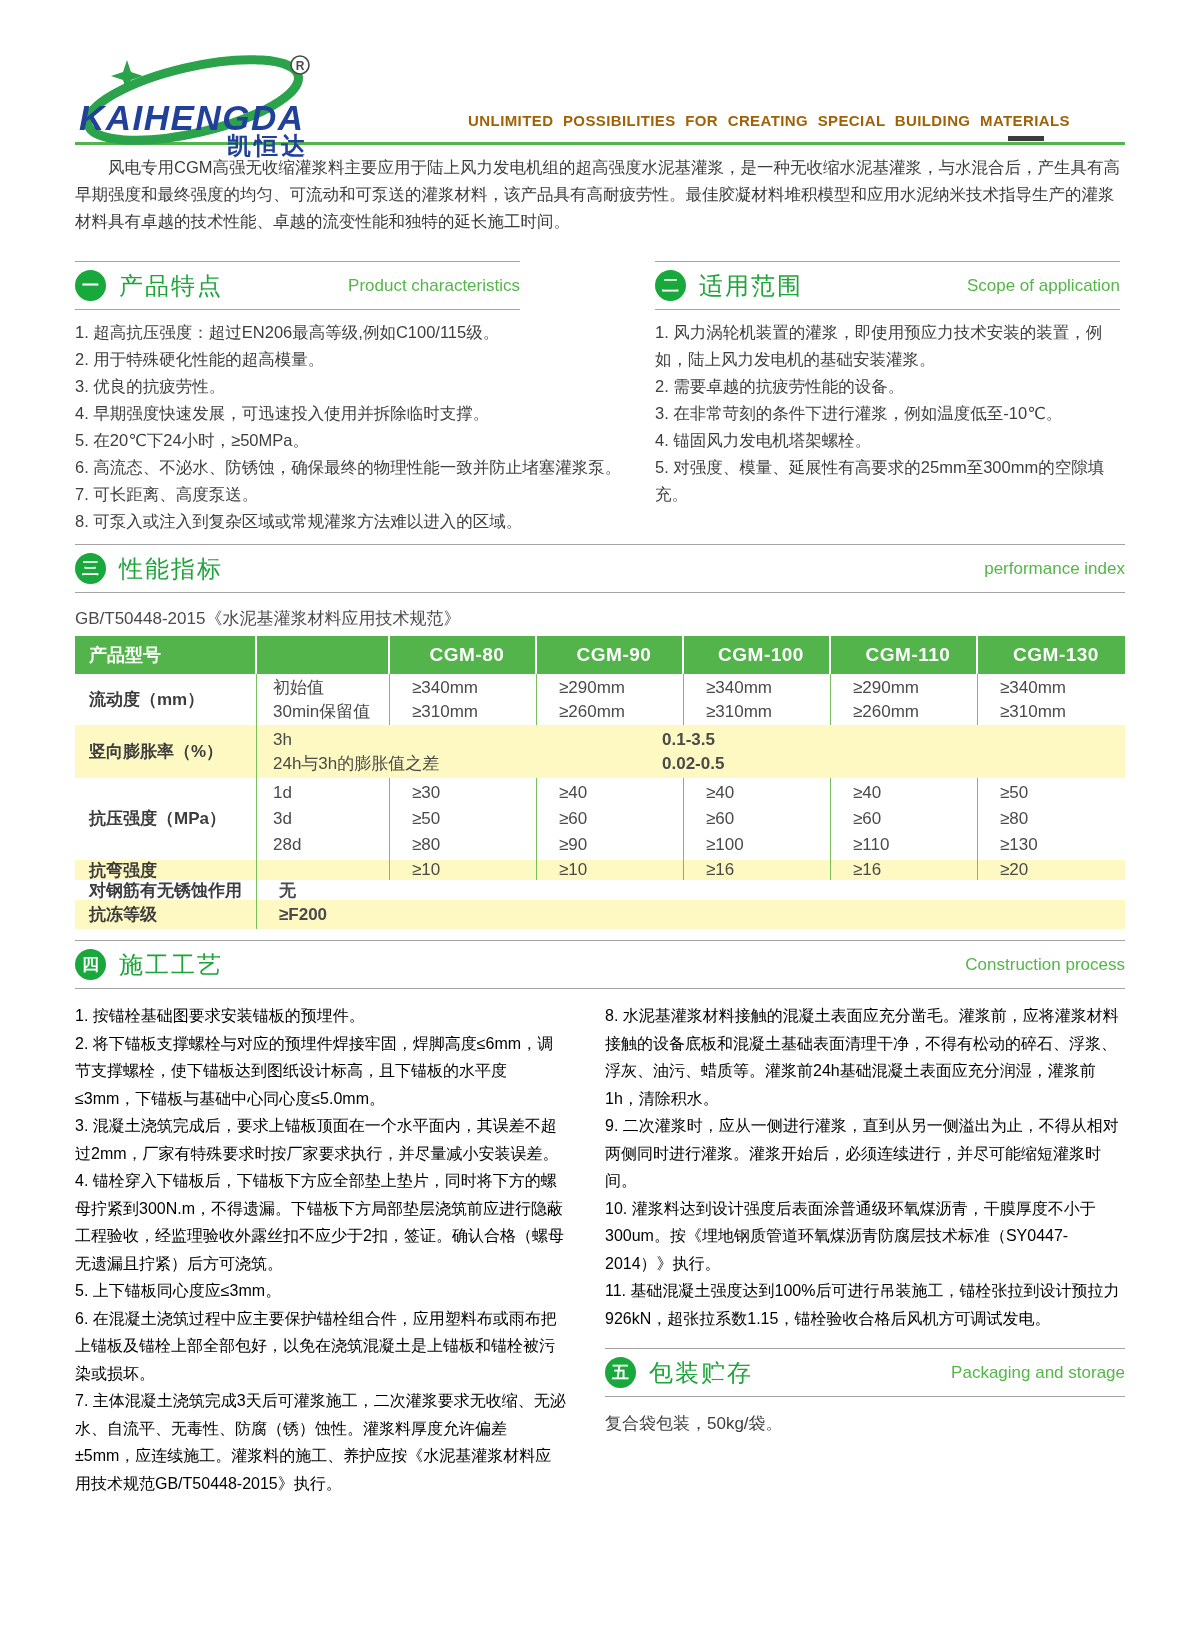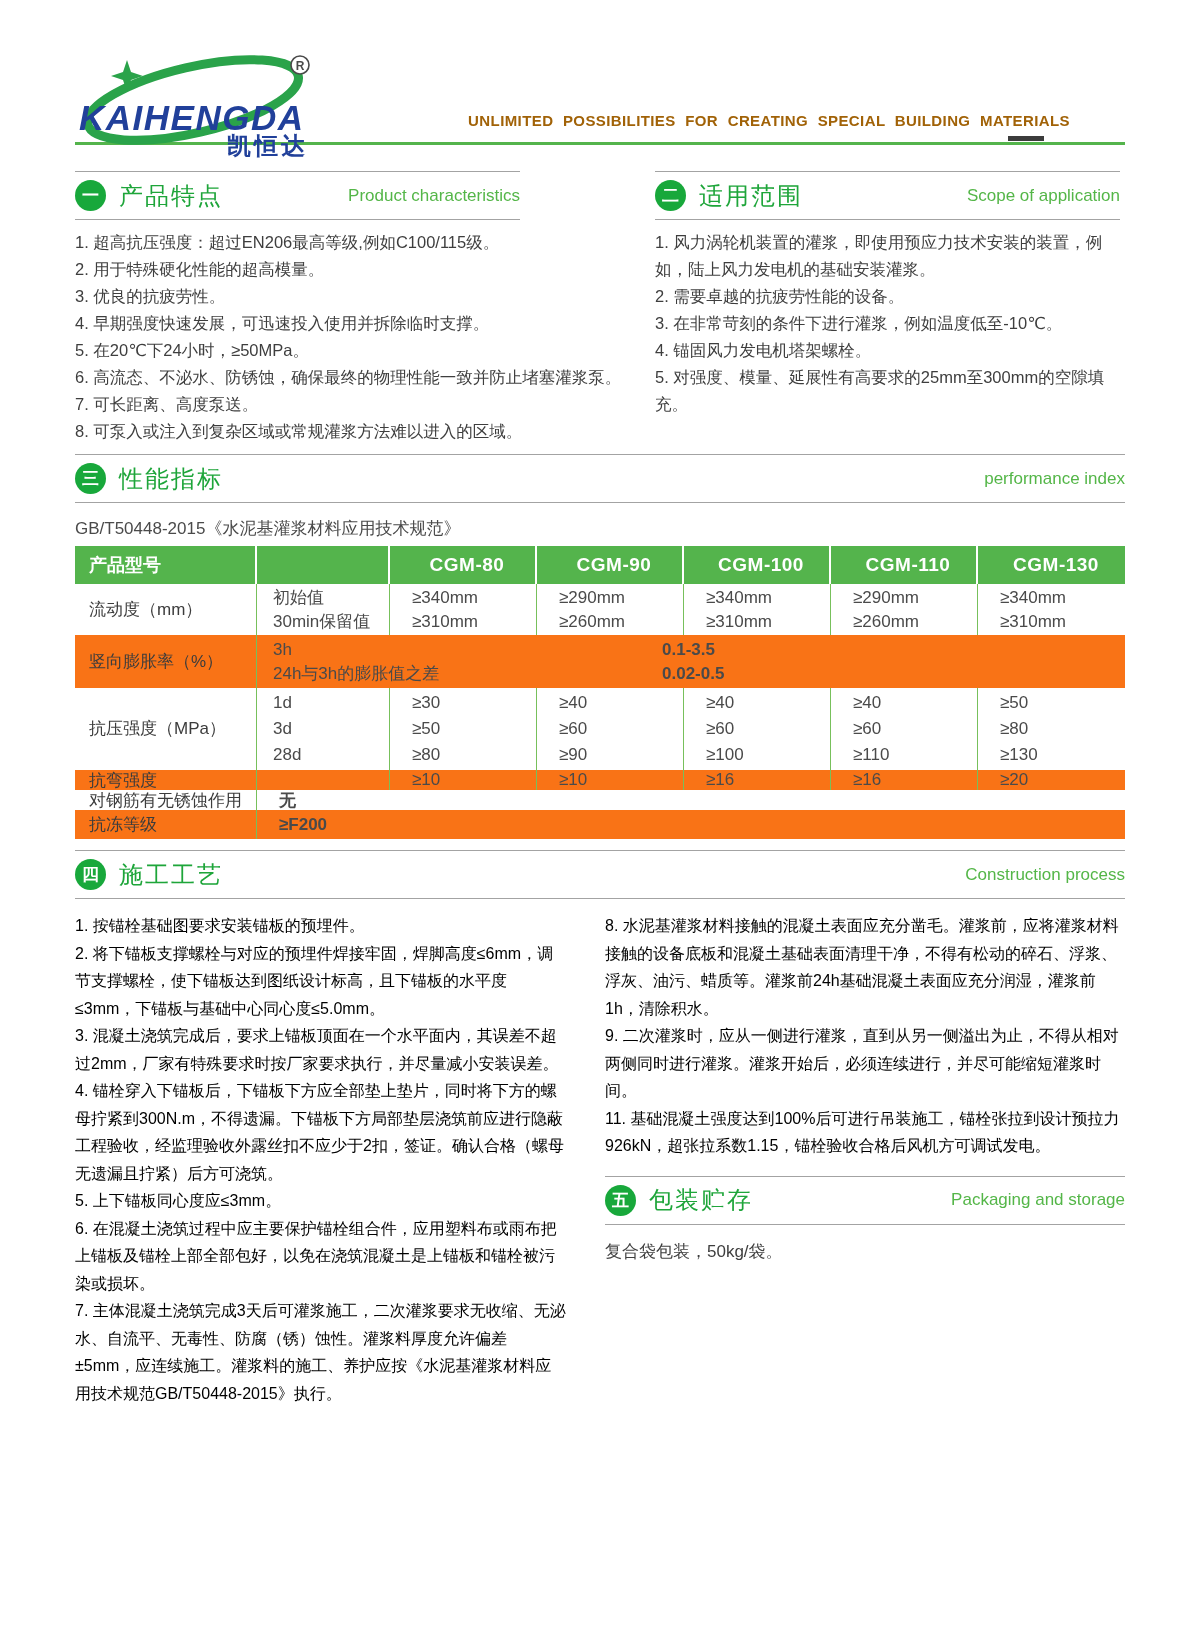--- a/index.html
+++ b/index.html
@@ -43,25 +43,25 @@
   .thead { background:#54b44c; height:38px; }
   .thead .c { display:flex; align-items:center; border-right:2px solid #fff; color:#fff; font-weight:bold; }
   .thead .c:last-child { border-right:none; }
   .thead .c1 { padding-left:14px; font-size:18px; }
   .thead .cv { justify-content:center; font-size:19px; letter-spacing:0.5px; }
   .c1 { width:182px; min-width:182px; }
   .c2 { width:133px; min-width:133px; }
   .cv { width:147px; min-width:147px;padding-left:9px; }
   .cspan { width:735px; min-width:735px;font-weight:bold; }
   .tr.body .c { display:flex; flex-direction:column; justify-content:center; }
-  .tr.body .lbl { font-weight:normal; color:#3c3c3c; padding-left:14px; justify-content:center; }
+  .tr.body .lbl { font-weight:bold; color:#3c3c3c; padding-left:14px; justify-content:center; }
   .tr.body .c2 { padding-left:16px; }
   .tr.body .cv, .tr.body .cspan { padding-left:22px; }
   .row-white { background:#fff; }
-  .row-green { background:#f97316; }
+  .row-green { background:#fef9c3; }
   .sep { border-right:1px solid #77c05b; }
   .h51 { height:51px; } .h53 { height:53px; } .h82 { height:82px; }
   .h28 { height:20px; } .h29 { height:29px; }
   .lh24 div { line-height:24px; } .lh26 div { line-height:26px; }
 
   
   .sec4 { margin-top:11px; }
   .proc { display:flex; margin-top:13px; align-items:flex-start; }
   .proc p { font-size:16px; line-height:27.5px; color:#000000; }
   .proc-left { width:492px; }
@@ -87,20 +87,21 @@
       </svg>
     </div>
     <div class="tagline-wrap">
       <div class="tagline">UNLIMITED POSSIBILITIES FOR CREATING SPECIAL BUILDING MATERIALS</div>
       <div class="tagline-dash"></div>
     </div>
   </div>
 
   <div class="content">
     <div class="intro-rule"></div>
+    <p class="intro">风电专用CGM高强无收缩灌浆料主要应用于陆上风力发电机组的超高强度水泥基灌浆，是一种无收缩水泥基灌浆，与水混合后，产生具有高早期强度和最终强度的均匀、可流动和可泵送的灌浆材料，该产品具有高耐疲劳性。最佳胶凝材料堆积模型和应用水泥纳米技术指导生产的灌浆材料具有卓越的技术性能、卓越的流变性能和独特的延长施工时间。</p>
   </div>
 
   <div class="content two-col">
     <div class="col-left">
       <div class="sechead">
         <div class="secnum">一</div>
         <div class="sectitle">产品特点</div>
         <div class="secsub">Product characteristics</div>
       </div>
       <div class="plist nowrap">
@@ -272,20 +273,21 @@
         <p>2. 将下锚板支撑螺栓与对应的预埋件焊接牢固，焊脚高度≤6mm，调节支撑螺栓，使下锚板达到图纸设计标高，且下锚板的水平度≤3mm，下锚板与基础中心同心度≤5.0mm。</p>
         <p>3. 混凝土浇筑完成后，要求上锚板顶面在一个水平面内，其误差不超过2mm，厂家有特殊要求时按厂家要求执行，并尽量减小安装误差。</p>
         <p>4. 锚栓穿入下锚板后，下锚板下方应全部垫上垫片，同时将下方的螺母拧紧到300N.m，不得遗漏。下锚板下方局部垫层浇筑前应进行隐蔽工程验收，经监理验收外露丝扣不应少于2扣，签证。确认合格（螺母无遗漏且拧紧）后方可浇筑。</p>
         <p>5. 上下锚板同心度应≤3mm。</p>
         <p>6. 在混凝土浇筑过程中应主要保护锚栓组合件，应用塑料布或雨布把上锚板及锚栓上部全部包好，以免在浇筑混凝土是上锚板和锚栓被污染或损坏。</p>
         <p>7. 主体混凝土浇筑完成3天后可灌浆施工，二次灌浆要求无收缩、无泌水、自流平、无毒性、防腐（锈）蚀性。灌浆料厚度允许偏差±5mm，应连续施工。灌浆料的施工、养护应按《水泥基灌浆材料应用技术规范GB/T50448-2015》执行。</p>
       </div>
       <div class="proc-right">
         <p>8. 水泥基灌浆材料接触的混凝土表面应充分凿毛。灌浆前，应将灌浆材料接触的设备底板和混凝土基础表面清理干净，不得有松动的碎石、浮浆、浮灰、油污、蜡质等。灌浆前24h基础混凝土表面应充分润湿，灌浆前1h，清除积水。</p>
         <p>9. 二次灌浆时，应从一侧进行灌浆，直到从另一侧溢出为止，不得从相对两侧同时进行灌浆。灌浆开始后，必须连续进行，并尽可能缩短灌浆时间。</p>
+        <p>10. 灌浆料达到设计强度后表面涂普通级环氧煤沥青，干膜厚度不小于300um。按《埋地钢质管道环氧煤沥青防腐层技术标准（SY0447-2014）》执行。</p>
         <p>11. 基础混凝土强度达到100%后可进行吊装施工，锚栓张拉到设计预拉力926kN，超张拉系数1.15，锚栓验收合格后风机方可调试发电。</p>
 
         <div class="sechead sec5head">
           <div class="secnum">五</div>
           <div class="sectitle">包装贮存</div>
           <div class="secsub">Packaging and storage</div>
         </div>
         <div class="packlist">
           <p>复合袋包装，50kg/袋。</p>
         </div>

